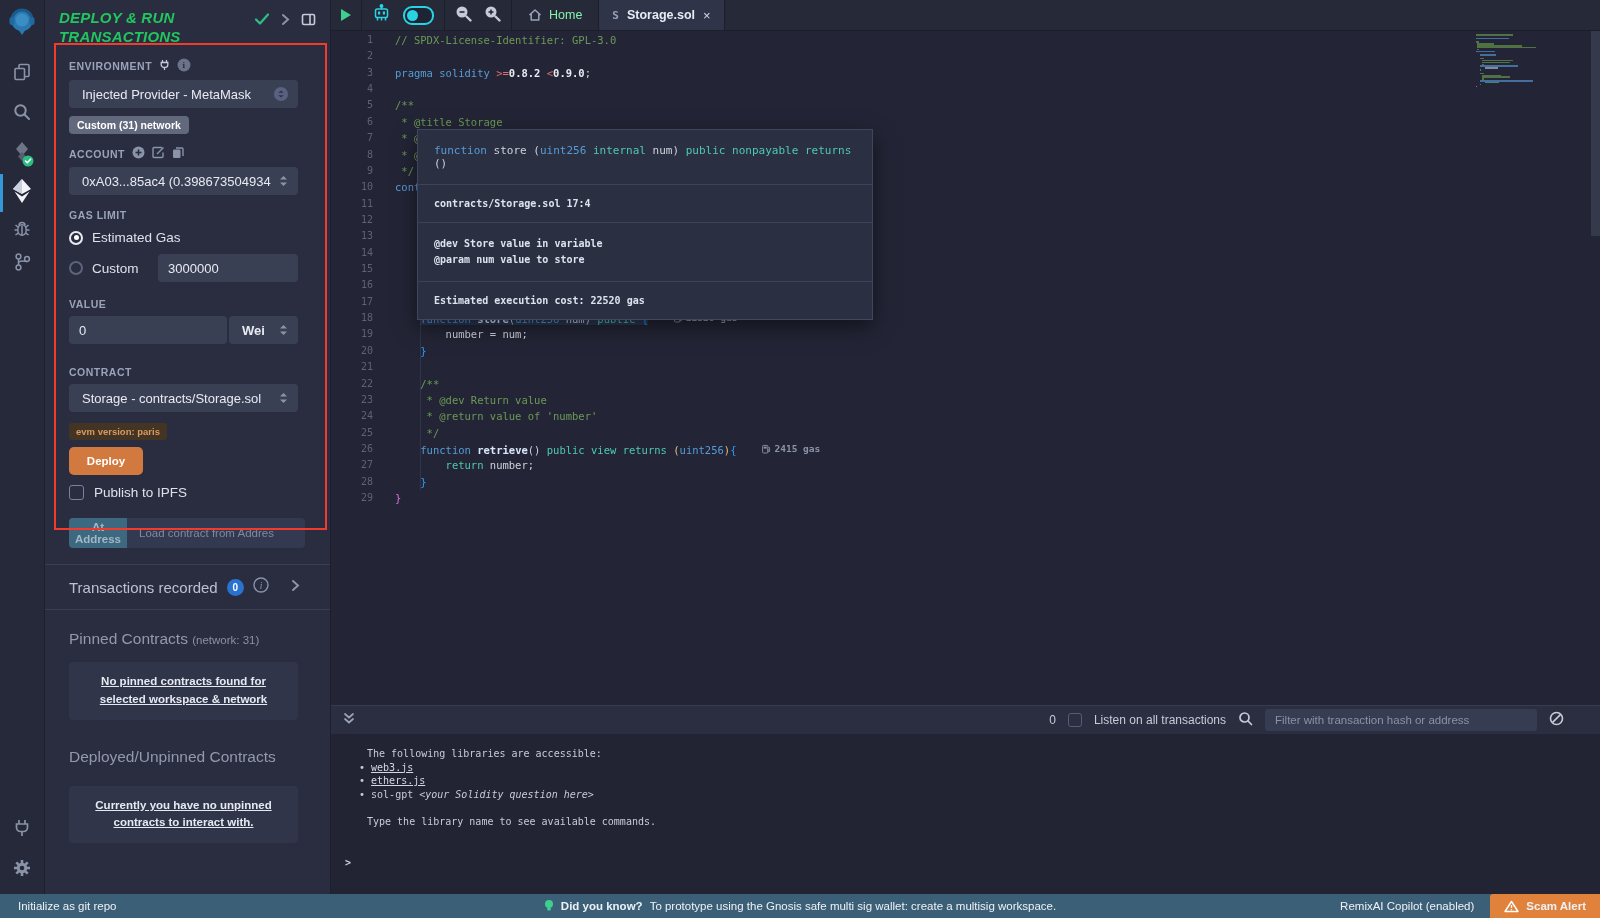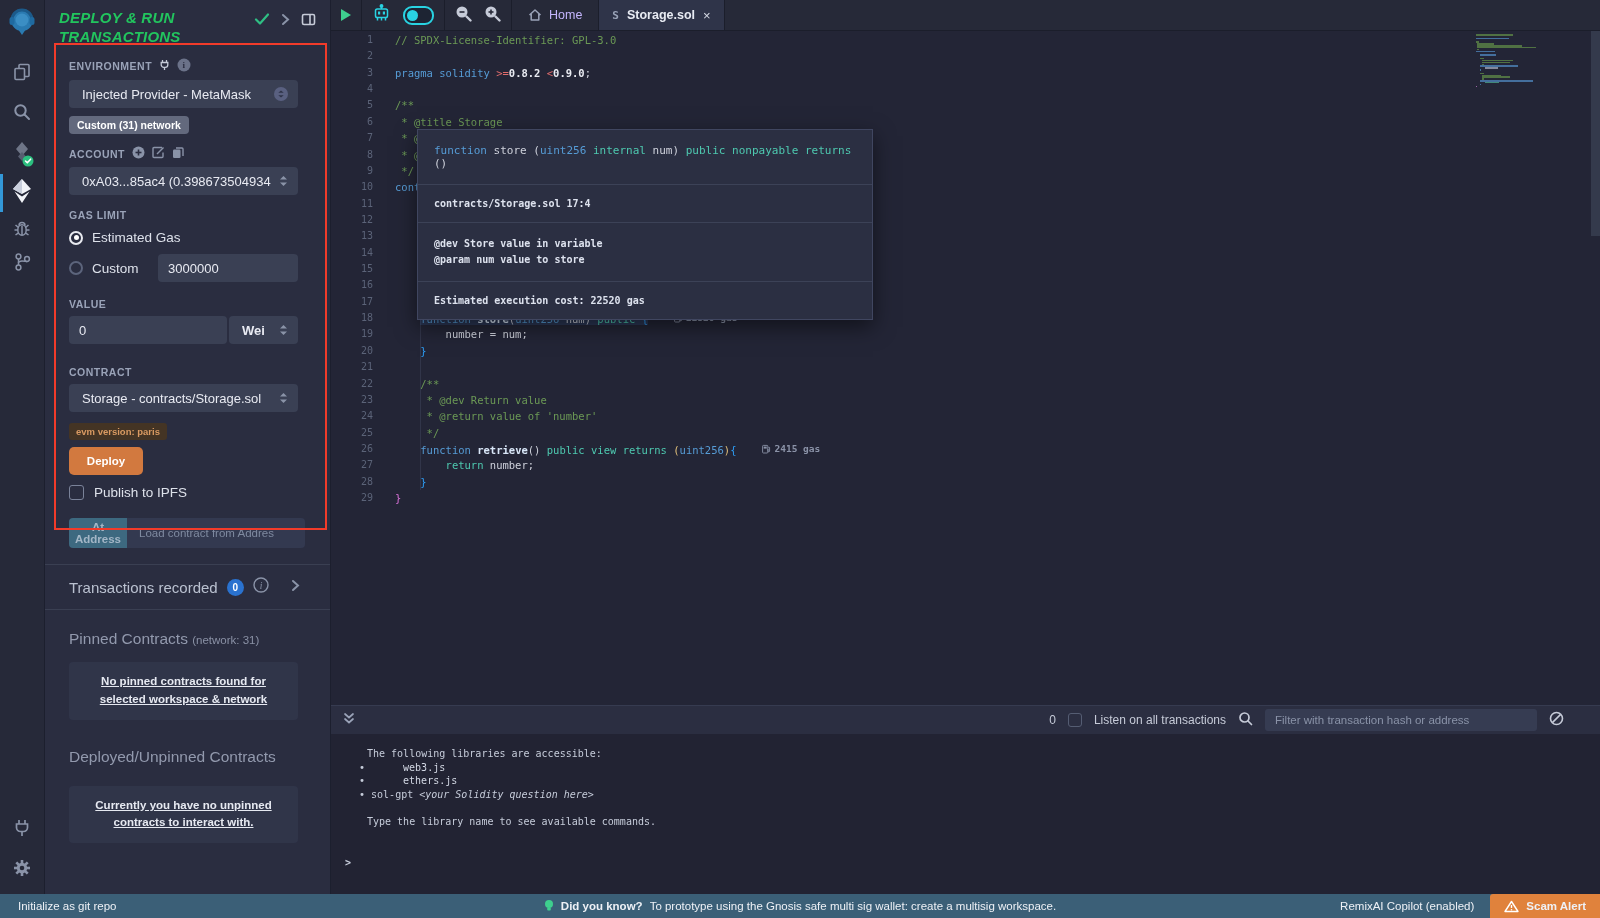--- a/index.html
+++ b/index.html
@@ -51,21 +51,21 @@
   .tx-badge{width:17px;height:17px;border-radius:50%;background:#2a72cf;color:#fff;font-size:10px;font-weight:700;
             display:flex;align-items:center;justify-content:center;margin-left:9px;}
   .sec-h{font-size:15.5px;color:#9299ad;}
   .sec-h small{font-size:11.5px;color:#8a91a5;font-weight:400;}
   .empty-box{background:#303549;border-radius:4px;padding:11px 18px;margin-top:14px;
              color:#e6e9f1;font-size:11.5px;font-weight:700;text-align:center;line-height:1.55;text-decoration:underline;}
 
   
   .tabbar{height:30px;background:#262938;border-bottom:1px solid #1b1e2b;display:flex;align-items:stretch;flex:none;}
   .tb-group{display:flex;align-items:center;padding:0 10px;border-right:1px solid #1b1e2b;gap:12px;}
-  .tab-home{display:flex;align-items:center;gap:7px;padding:0 16px;color:#c4b5fd;font-size:12.5px;cursor:pointer;}
+  .tab-home{display:flex;align-items:center;gap:7px;padding:0 16px;color:#86efac;font-size:12.5px;cursor:pointer;}
   .tab-active{display:flex;align-items:center;gap:8px;padding:0 13px;background:#2f3449;border-right:1px solid #1b1e2b;
               border-left:1px solid #1b1e2b;color:#e8ebf3;font-size:12.5px;font-weight:700;cursor:pointer;}
   .tab-close{color:#d7dbe6;font-size:13px;font-weight:400;cursor:pointer;}
   .toggle{width:27px;height:15px;border:2.5px solid #29d3e2;border-radius:9px;position:relative;cursor:pointer;box-sizing:content-box;background:#1d2433;}
   .toggle:after{content:"";position:absolute;left:2px;top:2px;width:11px;height:11px;border-radius:50%;background:#29d3e2;}
   .editor{flex:1;position:relative;background:#232536;overflow:hidden;}
   .gutter{position:absolute;left:0;top:1px;width:42px;text-align:right;color:#5b6378;
           font-family:"DejaVu Sans Mono",monospace;font-size:10px;}
   .gln{height:16.36px;line-height:16.36px;}
   .code{position:absolute;left:64px;top:1px;font-family:"DejaVu Sans Mono",monospace;font-size:10.5px;white-space:pre;}
@@ -90,21 +90,21 @@
                 padding:0 36px 0 12px;gap:13px;flex:none;color:#c6cbd8;font-size:12px;}
   .tt-right{margin-left:auto;display:flex;align-items:center;gap:12px;}
   .term-check{width:14px;height:14px;border:1.5px solid #555d73;border-radius:3px;box-sizing:border-box;cursor:pointer;}
   .filter-input{width:252px;height:22px;background:#363c52;border:none;border-radius:3px;color:#dfe3ee;
                 font-size:11.5px;padding:0 10px;outline:none;font-family:"Liberation Sans",sans-serif;}
   .filter-input::placeholder{color:#8a93a8;}
   .terminal{height:160px;flex:none;background:#222333;padding:13px 0 0 28px;box-sizing:border-box;
             font-family:"DejaVu Sans Mono",monospace;font-size:10px;color:#c6ccda;}
   .tline{line-height:13.5px;padding-left:8px;}
   .tline.bullet{padding-left:0;}
-  .tp-link{cursor:pointer;color:#d3d8e4;margin-left:32px;}
+  .tp-link{text-decoration:underline;cursor:pointer;color:#d3d8e4;}
   .tp-italic{font-style:italic;}
   .prompt{margin-left:-14px;margin-top:29px;font-weight:700;color:#c6ccda;}
 
   
   .statusbar{position:absolute;left:0;right:0;bottom:0;height:24px;background:#3b5f77;display:flex;
              align-items:center;color:#eef1f6;font-size:11.5px;}
   .sb-left{padding-left:18px;cursor:pointer;}
   .sb-center{position:absolute;left:0;right:0;display:flex;align-items:center;justify-content:center;gap:7px;pointer-events:none;}
   .sb-right{margin-left:auto;display:flex;align-items:center;height:100%;}
   .scam{display:flex;align-items:center;gap:7px;height:100%;padding:0 14px;background:#e0823c;margin-left:14px;

